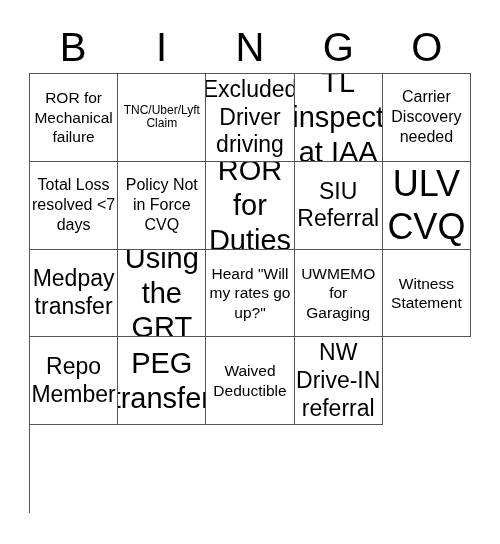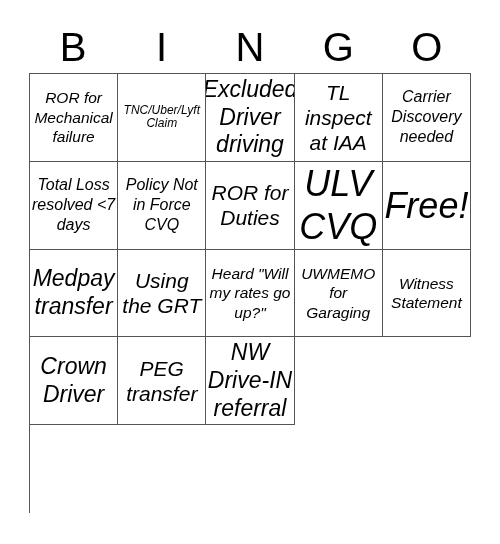--- a/index.html
+++ b/index.html
@@ -1,25 +1,25 @@
 <!DOCTYPE html>
 <html><head>
 <meta charset="utf-8">
 <style>
   html, body { margin: 0; padding: 0; background: #ffffff; }
   body { width: 500px; height: 544px; position: relative; overflow: hidden; font-family: "Liberation Sans", sans-serif; color: #000; }
   .header { position: absolute; left: 29px; top: 22px; width: 442px; height: 50px; display: grid; grid-template-columns: repeat(5, 88.4px); }
   .header span { text-align: center; font-size: 40px; line-height: 50px; }
-  .grid { position: absolute; left: 29px; top: 73px; width: 442px; height: 440px; display: grid; grid-template-columns: repeat(5, 1fr); grid-template-rows: repeat(5, 1fr); border-top: 1px solid #555; border-left: 1px solid #555; box-sizing: border-box; font-style: italic; }
+  .grid { position: absolute; left: 29px; top: 73px; width: 442px; height: 440px; display: grid; grid-template-columns: repeat(5, 1fr); grid-template-rows: repeat(5, 1fr); border-top: 1px solid #555; border-left: 1px solid #555; box-sizing: border-box; }
   .cell { border-right: 1px solid #555; border-bottom: 1px solid #555; display: flex; align-items: center; justify-content: center; text-align: center; overflow: hidden; padding: 0 1px; box-sizing: border-box; line-height: 1.1; cursor: pointer; }
   .s12 { font-size: 12px; }
   .s15 { font-size: 15.5px; line-height: 1.25; }
   .s17 { font-size: 16px; line-height: 1.25; }
   .s20 { font-size: 23px; line-height: 1.2; }
-  .s23 { font-size: 21px; line-height: 1.2; }
+  .s23 { font-size: 29px; line-height: 1.2; }
   .s36 { font-size: 36px; line-height: 1.2; }
 </style>
 </head>
 <body>
 
 <div class="header">
   <span>B</span>
   <span>I</span>
   <span>N</span>
   <span>G</span>
@@ -29,26 +29,27 @@
 <div class="grid">
   <div class="cell s15">ROR for Mechanical failure</div>
   <div class="cell s12">TNC/Uber/Lyft Claim</div>
   <div class="cell s20">Excluded Driver driving</div>
   <div class="cell s23">TL inspect at IAA</div>
   <div class="cell s17">Carrier Discovery needed</div>
 
   <div class="cell s17">Total Loss resolved &lt;7 days</div>
   <div class="cell s17">Policy Not in Force CVQ</div>
   <div class="cell s23">ROR for Duties</div>
+  <div class="cell s20">SIU Referral</div>
 
   <div class="cell s36">ULV CVQ</div>
-  <div class="cell s36">Free!</div>
   <div class="cell s20">Medpay transfer</div>
   <div class="cell s23">Using the GRT</div>
 
   <div class="cell s15">Heard "Will my rates go up?"</div>
   <div class="cell s15">UWMEMO for Garaging</div>
   <div class="cell s15">Witness Statement</div>
 
-  <div class="cell s20">Crown Driver</div>
+  <div class="cell s20">Repo Member</div>
   <div class="cell s23">PEG transfer</div>
+  <div class="cell s15">Waived Deductible</div>
   <div class="cell s20">NW Drive-IN referral</div>
 </div>
 
 </body></html>

